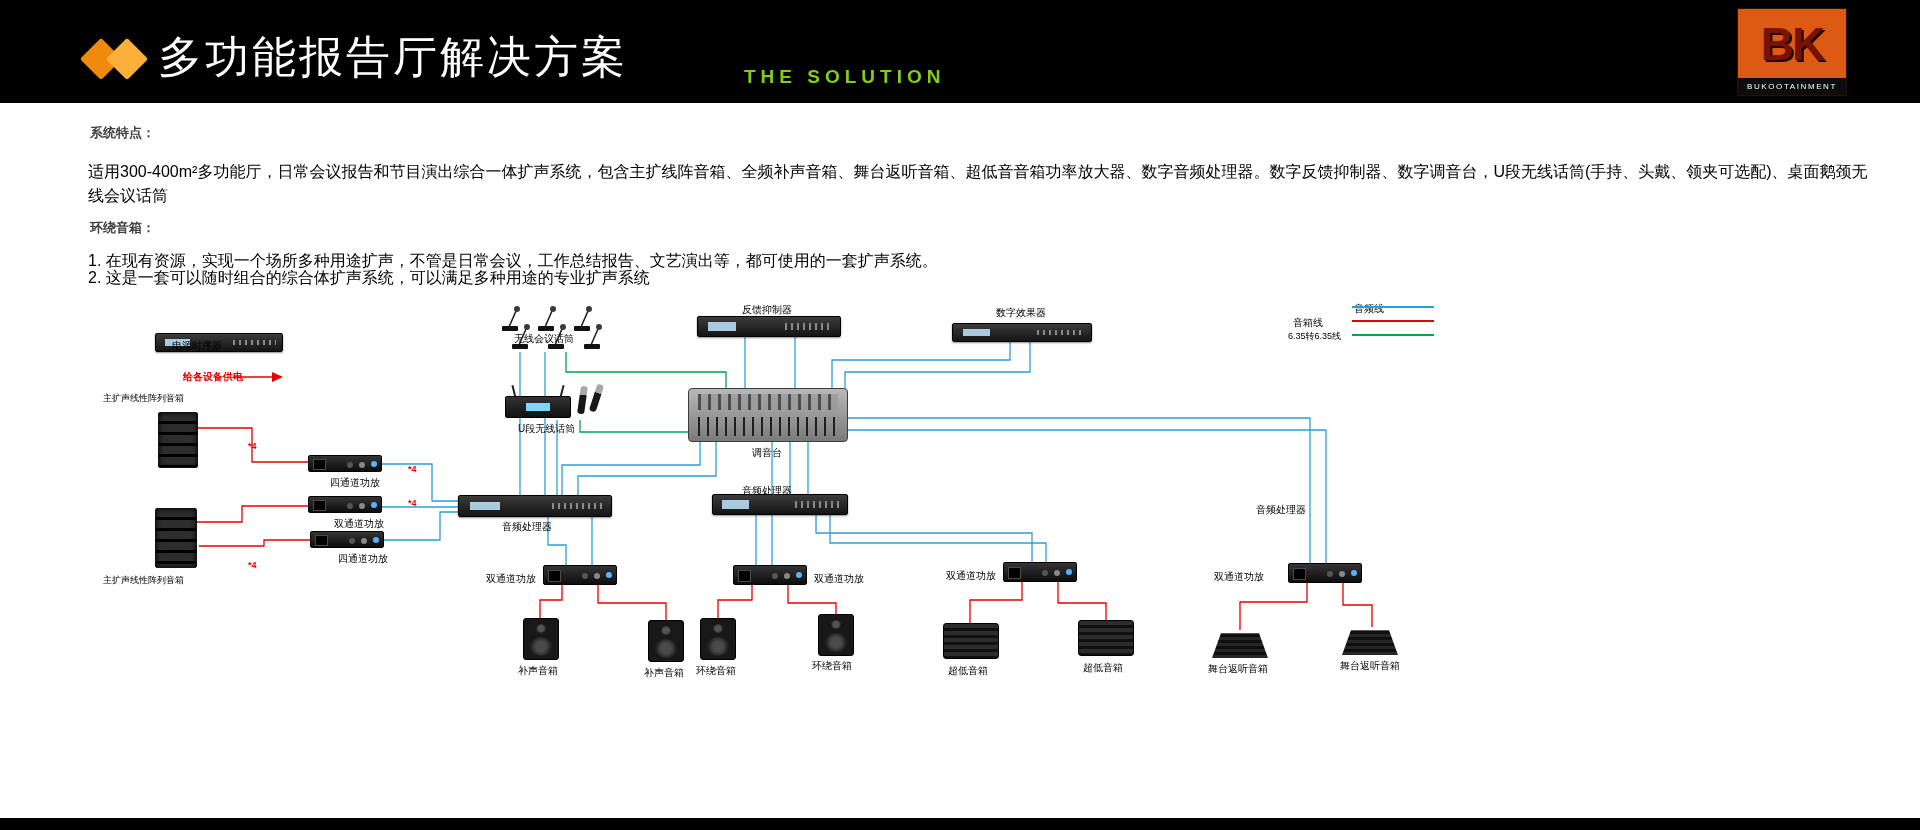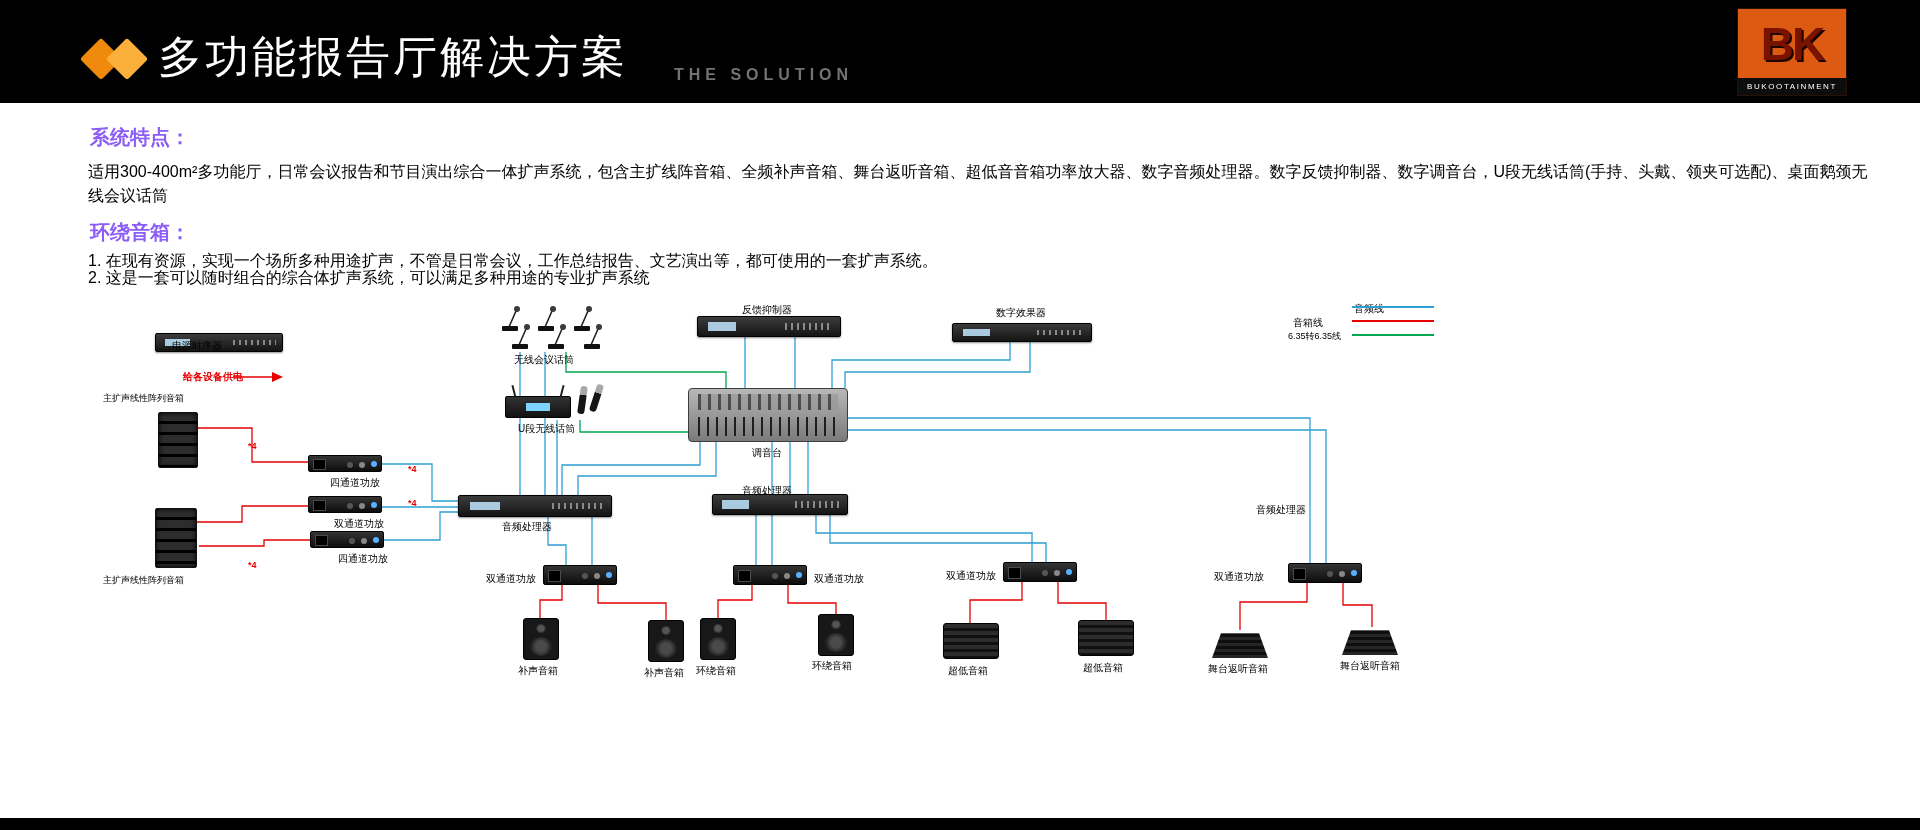--- a/index.html
+++ b/index.html
@@ -6,28 +6,28 @@
   html,body { background:#444; }
   body { font-family:"Liberation Sans","DejaVu Sans",sans-serif; }
   .page { position:relative; width:1920px; height:830px; background:#ffffff; overflow:hidden; }
 
   
   .header { position:absolute; left:0; top:0; width:1920px; height:103px; background:#000; }
   .diamond { position:absolute; width:30px; height:30px; top:44px; transform:rotate(45deg); border-radius:3px; }
   .diamond.d1 { left:86px;  background:#ef8a0c; }
   .diamond.d2 { left:112px; background:#fbb03b; }
   .title { position:absolute; left:158px; top:28px; font-size:44px; font-weight:normal; color:#fff; letter-spacing:3px; white-space:nowrap; }
-  .subtitle { position:absolute; left:674px; top:66px; font-size:16px; font-weight:bold; color:#737373; letter-spacing:5px; white-space:nowrap; }
+  .subtitle { position:absolute; left:744px; top:66px; font-size:19px; font-weight:bold; color:#84cc16; letter-spacing:5px; white-space:nowrap; }
   .bklogo { position:absolute; left:1737px; top:8px; width:110px; height:88px; background:#dd5a12; border:1px solid #2a1104; display:flex; flex-direction:column; }
   .bk-main { flex:1; display:flex; align-items:center; justify-content:center; font-size:46px; font-weight:900; color:#7a1200; text-shadow:2px 2px 0 #1a0500; letter-spacing:-2px; }
   .bk-band { height:17px; background:#0d0d0d; color:#fff; font-size:8px; letter-spacing:1.6px; text-align:center; line-height:17px; }
   .bottombar { position:absolute; left:0; top:818px; width:1920px; height:12px; background:#000; }
 
   
-  .h-sec { position:absolute; font-size:20px; font-weight:bold; color:#8b5cf6; white-space:nowrap; }
+  .h-sec { position:absolute; font-size:13px; font-weight:bold; color:#404040; white-space:nowrap; }
   .body-text { position:absolute; font-size:16px; color:#000; line-height:24px; }
 
   
   .wires { position:absolute; left:0; top:0; z-index:1; }
   .wb { stroke:#2e9fd4; } .wr { stroke:#e60000; } .wg { stroke:#00a651; }
   .dev { position:absolute; z-index:2; }
   .lbl { position:absolute; z-index:3; font-size:10px; color:#000; white-space:nowrap; }
   .lbl.s9 { font-size:9px; }
   .lbl.red { color:#e60000; font-weight:bold; }
 
@@ -198,21 +198,21 @@
   <div class="dev monitor" style="left:1212px;top:630px;width:56px;height:28px"></div>
   <div class="dev monitor" style="left:1342px;top:627px;width:56px;height:28px"></div>
 
   <div class="lbl" style="left:172px;top:339px">电源时序器</div>
   <div class="lbl red" style="left:183px;top:370px">给各设备供电</div>
   <div class="lbl s9" style="left:103px;top:392px">主扩声线性阵列音箱</div>
   <div class="lbl s9" style="left:103px;top:574px">主扩声线性阵列音箱</div>
   <div class="lbl" style="left:330px;top:476px">四通道功放</div>
   <div class="lbl" style="left:334px;top:517px">双通道功放</div>
   <div class="lbl" style="left:338px;top:552px">四通道功放</div>
-  <div class="lbl" style="left:514px;top:353px">无线会议话筒</div>
+  <div class="lbl" style="left:514px;top:332px">无线会议话筒</div>
   <div class="lbl" style="left:518px;top:422px">U段无线话筒</div>
   <div class="lbl" style="left:742px;top:303px">反馈抑制器</div>
   <div class="lbl" style="left:996px;top:306px">数字效果器</div>
   <div class="lbl" style="left:752px;top:446px">调音台</div>
   <div class="lbl" style="left:502px;top:520px">音频处理器</div>
   <div class="lbl" style="left:742px;top:484px">音频处理器</div>
   <div class="lbl" style="left:1256px;top:503px">音频处理器</div>
   <div class="lbl" style="left:486px;top:572px">双通道功放</div>
   <div class="lbl" style="left:814px;top:572px">双通道功放</div>
   <div class="lbl" style="left:946px;top:569px">双通道功放</div>

